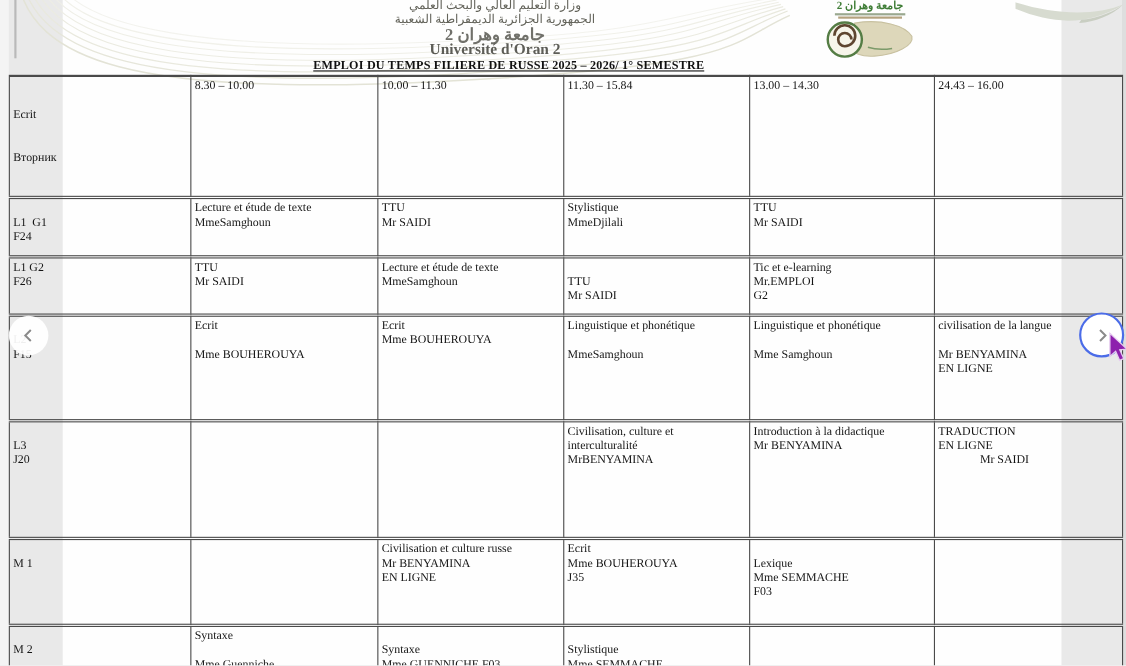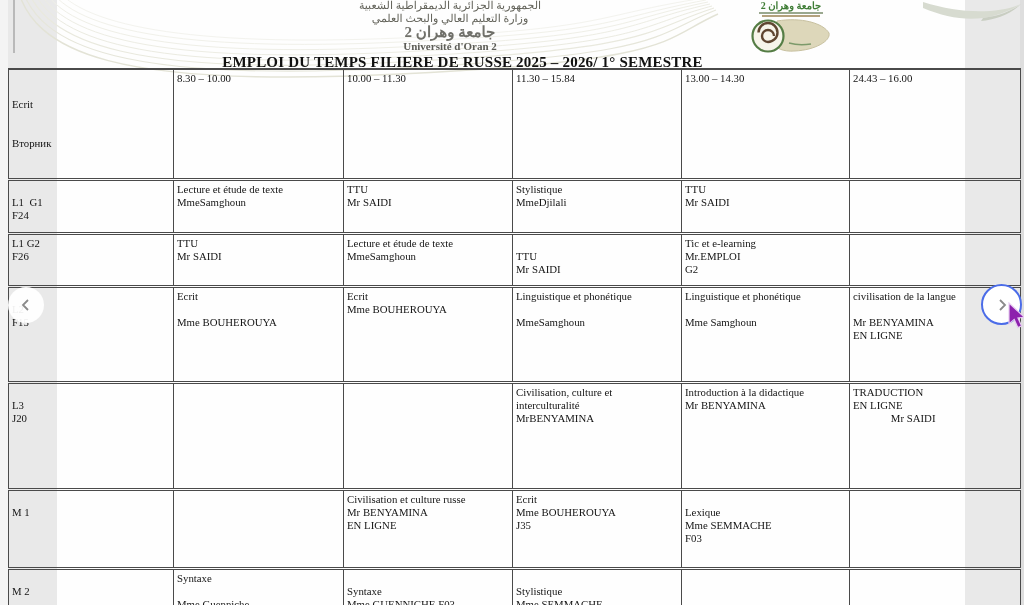--- a/index.html
+++ b/index.html
@@ -9,30 +9,30 @@
   .edge-left{position:absolute;left:0;top:0;width:8px;height:605px;background:#f4f4f4;}
   .page-white{position:absolute;left:57px;top:0;width:908px;height:605px;background:#fefefe;}
   .edge-right-dark{position:absolute;left:1020px;top:0;width:4px;height:605px;background:#dedede;}
   .scroll-artifact{position:absolute;left:13px;top:0;width:2px;height:53px;background:#b9b9b9;}
   .swoosh{position:absolute;left:0;top:0;pointer-events:none;}
   .wing{position:absolute;left:923px;top:0;pointer-events:none;}
   
   .inst{position:absolute;left:300px;top:-1px;width:300px;text-align:center;color:#63635a;}
   .inst .ar{font-size:11px;line-height:13px;}
   .inst .uni-ar{font-size:15px;line-height:15px;font-weight:bold;color:#70706a;letter-spacing:1px;}
-  .inst .uni-fr{font-size:11px;line-height:12px;font-weight:bold;color:#5d5d57;}
+  .inst .uni-fr{font-size:14px;line-height:12px;font-weight:bold;color:#5d5d57;}
   .inst .uni-sub{font-size:7.5px;line-height:9px;color:#7b7b74;}
   
   .logo{position:absolute;left:738px;top:1px;width:106px;text-align:center;}
   .logo .cap{font-size:10px;line-height:10px;font-weight:bold;color:#3f7d36;}
   .logo .tiny1{margin:1px auto 0;width:64px;height:2px;background:#9aa88f;}
   .logo .tiny2{margin:1px auto 0;width:58px;height:2px;background:#b4a27e;}
   
   .title{position:absolute;left:0;top:54px;width:925px;text-align:center;font-weight:bold;
-         font-size:15px;color:#111;text-decoration:underline;letter-spacing:.2px;}
+         font-size:11px;color:#111;text-decoration:underline;letter-spacing:.2px;}
   
   table.tt{position:absolute;left:8px;top:68px;width:1012px;border-collapse:collapse;
            table-layout:fixed;font-size:10.8px;line-height:13px;color:#141414;}
   .tt td{border-left:1.5px solid #4a4a4a;border-right:1.5px solid #4a4a4a;vertical-align:top;
          text-align:left;padding:2px 3px;white-space:pre-wrap;overflow:hidden;}
   .tt tr{border-bottom:3px double #4a4a4a;}
   .tt tr.r0{border-top:2px solid #4a4a4a;}
   .r0{height:52px;} .r1{height:54px;} .r2{height:53px;} .r3{height:96px;}
   .r4{height:107px;} .r5{height:79px;} .r6{height:115px;}
   .time-cell{padding-top:16px;}
@@ -64,22 +64,22 @@
     <path d="M46,-18 C66,30 180,52 400,42 S600,20 706,0" stroke="#f1f1ea" stroke-width="1" fill="none"></path>
     <path d="M52,-18 C74,26 190,47 400,38 S590,16 704,-2" stroke="#f3f3ee" stroke-width="1" fill="none"></path>
   </svg>
   <svg class="wing" width="101" height="30" viewBox="0 0 101 30">
     <path d="M0,8 C34,22 66,24 98,4 C74,14 38,14 0,2 Z" fill="#d7dbd0"></path>
     <path d="M60,18 C78,16 90,10 98,4 C88,14 72,20 58,21 Z" fill="#c9cec2"></path>
   </svg>
   <div class="scroll-artifact"></div>
 
   <div class="inst">
+    <div class="ar">وزارة التعليم العالي والبحث العلمي</div>
     <div class="ar">الجمهورية الجزائرية الديمقراطية الشعبية</div>
-    <div class="ar">وزارة التعليم العالي والبحث العلمي</div>
     <div class="uni-ar">جامعة وهران 2</div>
     <div class="uni-fr">Université d'Oran 2</div>
   </div>
 
   <div class="logo">
     <div class="cap">جامعة وهران 2</div>
     <div class="tiny1"></div>
     <div class="tiny2"></div>
     <svg width="84" height="38" viewBox="0 0 84 38">
       <path d="M28,4 C52,0 74,6 80,16 C82,24 66,33 46,34 C34,35 26,31 24,26 Z" fill="#ddd7ba" stroke="#c8c1a0" stroke-width="1"></path>

